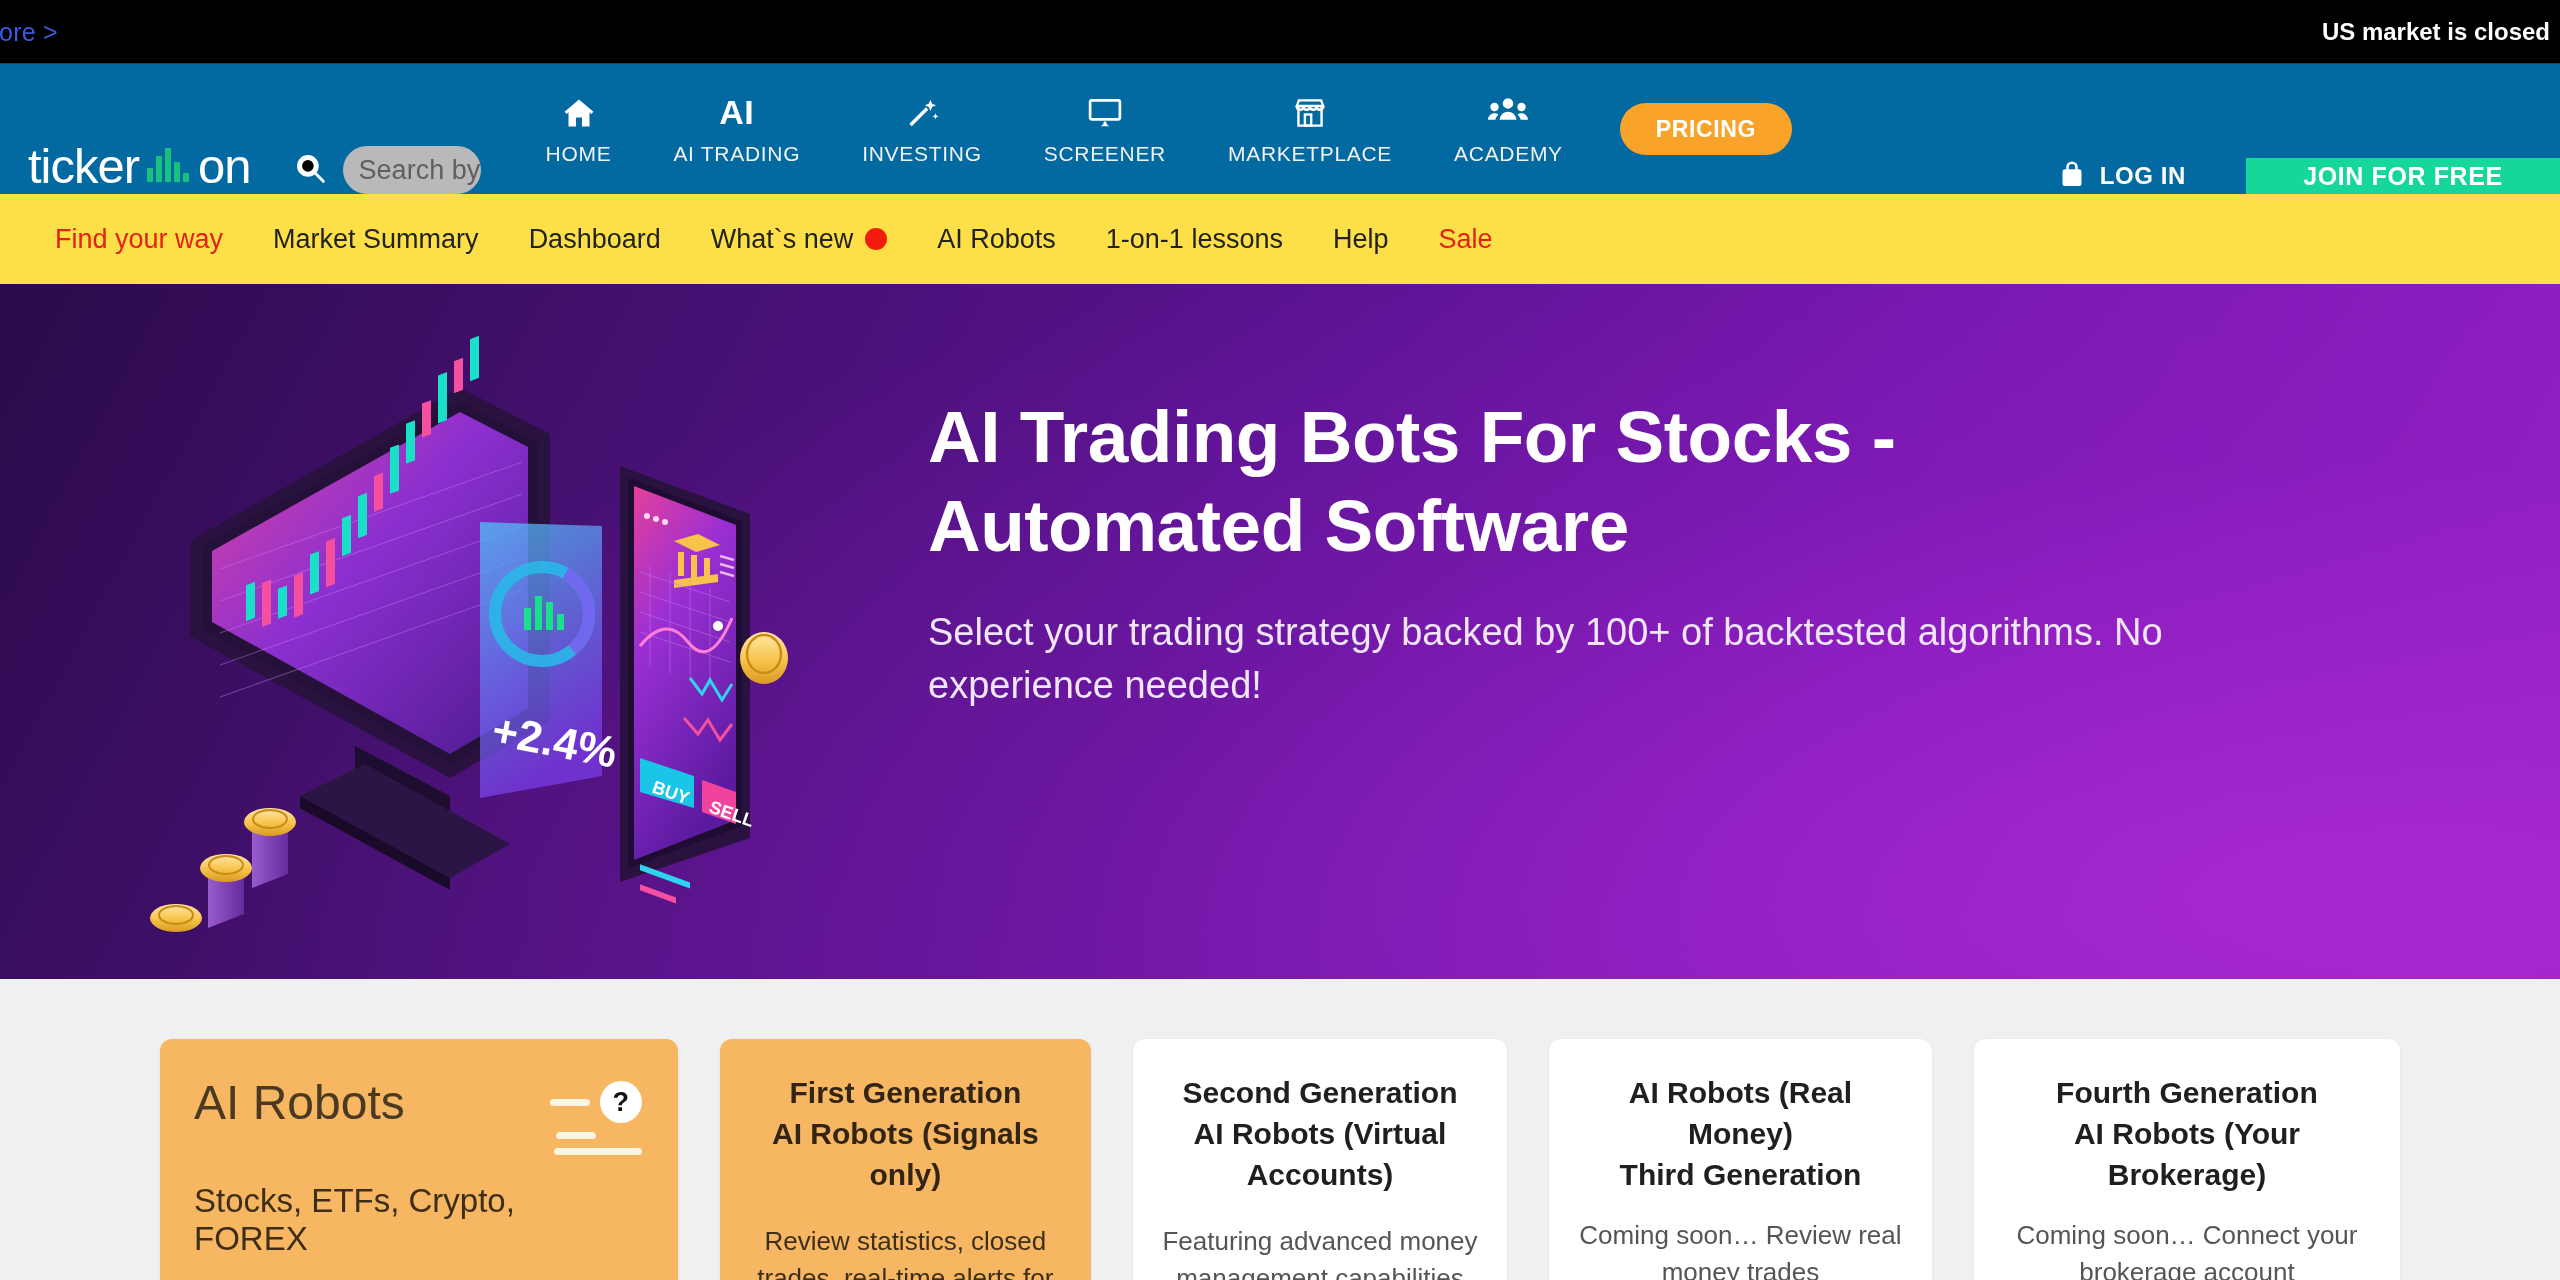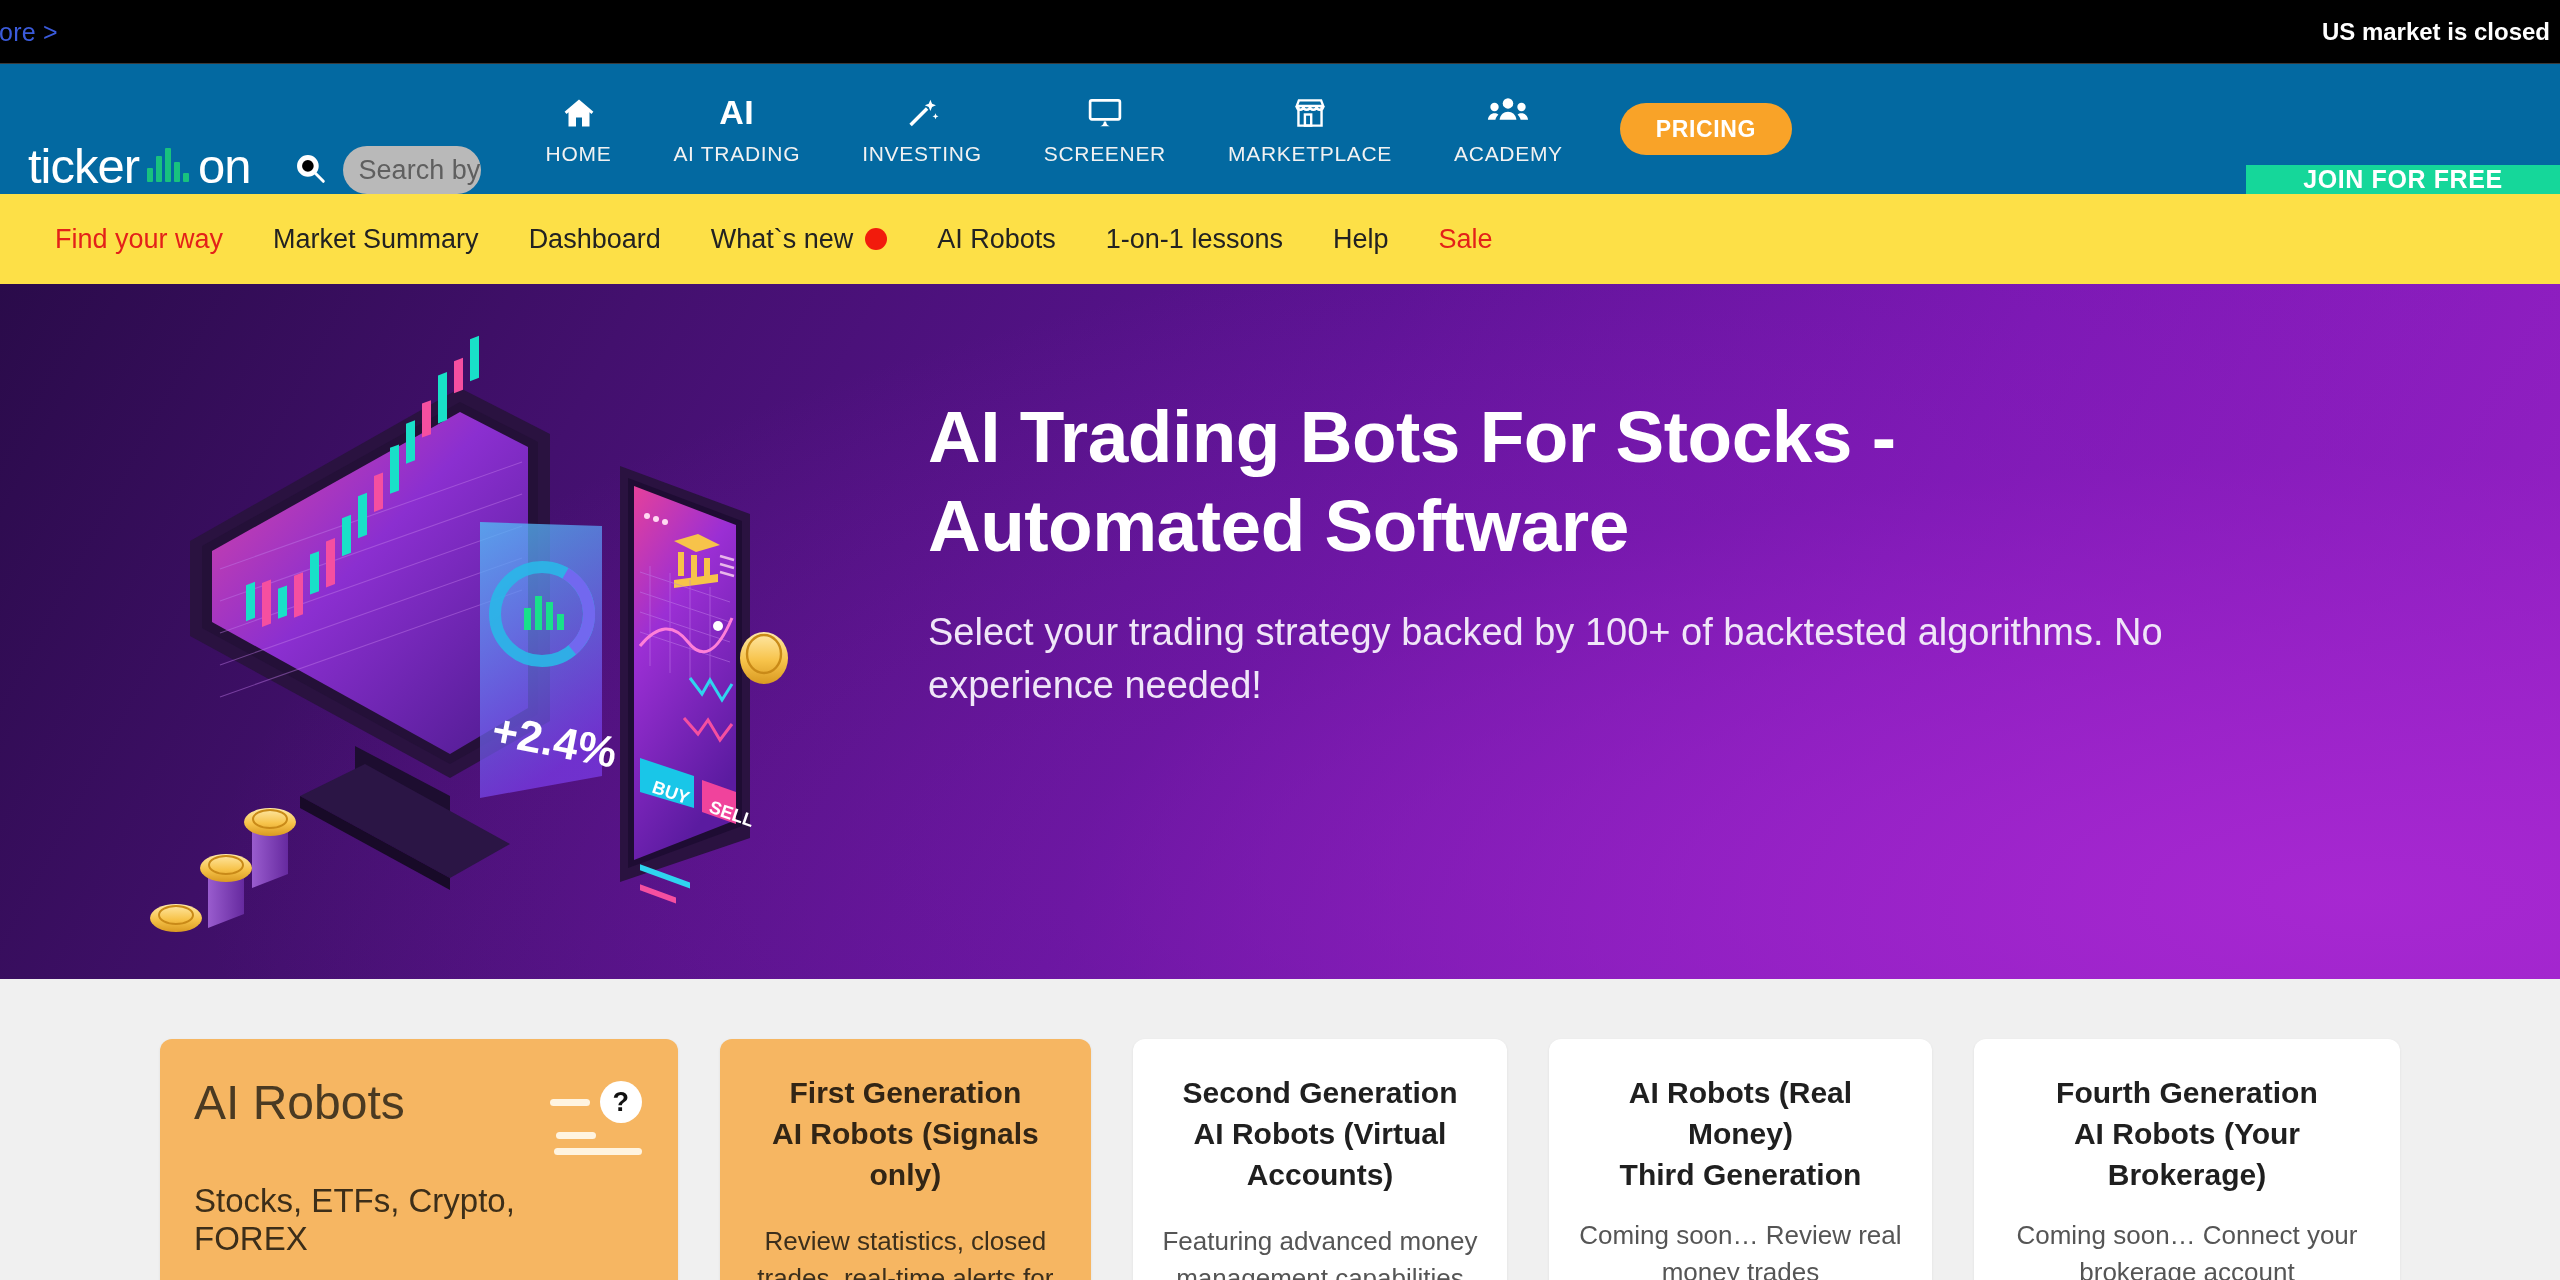--- a/index.html
+++ b/index.html
@@ -240,20 +240,29 @@
         </svg>
       </span>
       <span class="lbl">ACADEMY</span>
     </a>
 
   </div>
 
   <button class="pricing-btn">PRICING</button>
 
   <div class="nav-right">
+    <div class="login">
+      <span>
+        <svg width="28" height="30" viewBox="0 0 20 24" fill="none" stroke="#fff" stroke-width="2">
+          <rect x="3.4" y="10" width="13.2" height="11.4" rx="1" fill="#fff" stroke="#fff"></rect>
+          <path d="M6.4 10V7.3a3.6 3.6 0 0 1 7.2 0V10"></path>
+        </svg>
+      </span>
+      <span>LOG IN</span>
+    </div>
     <div class="join">JOIN FOR FREE</div>
   </div>
 </div>
 
 <div class="subnav">
   <div class="subitem accent">
     <span>Find your way</span>
   </div>
   <div class="subitem">
     <span>Market Summary</span>

